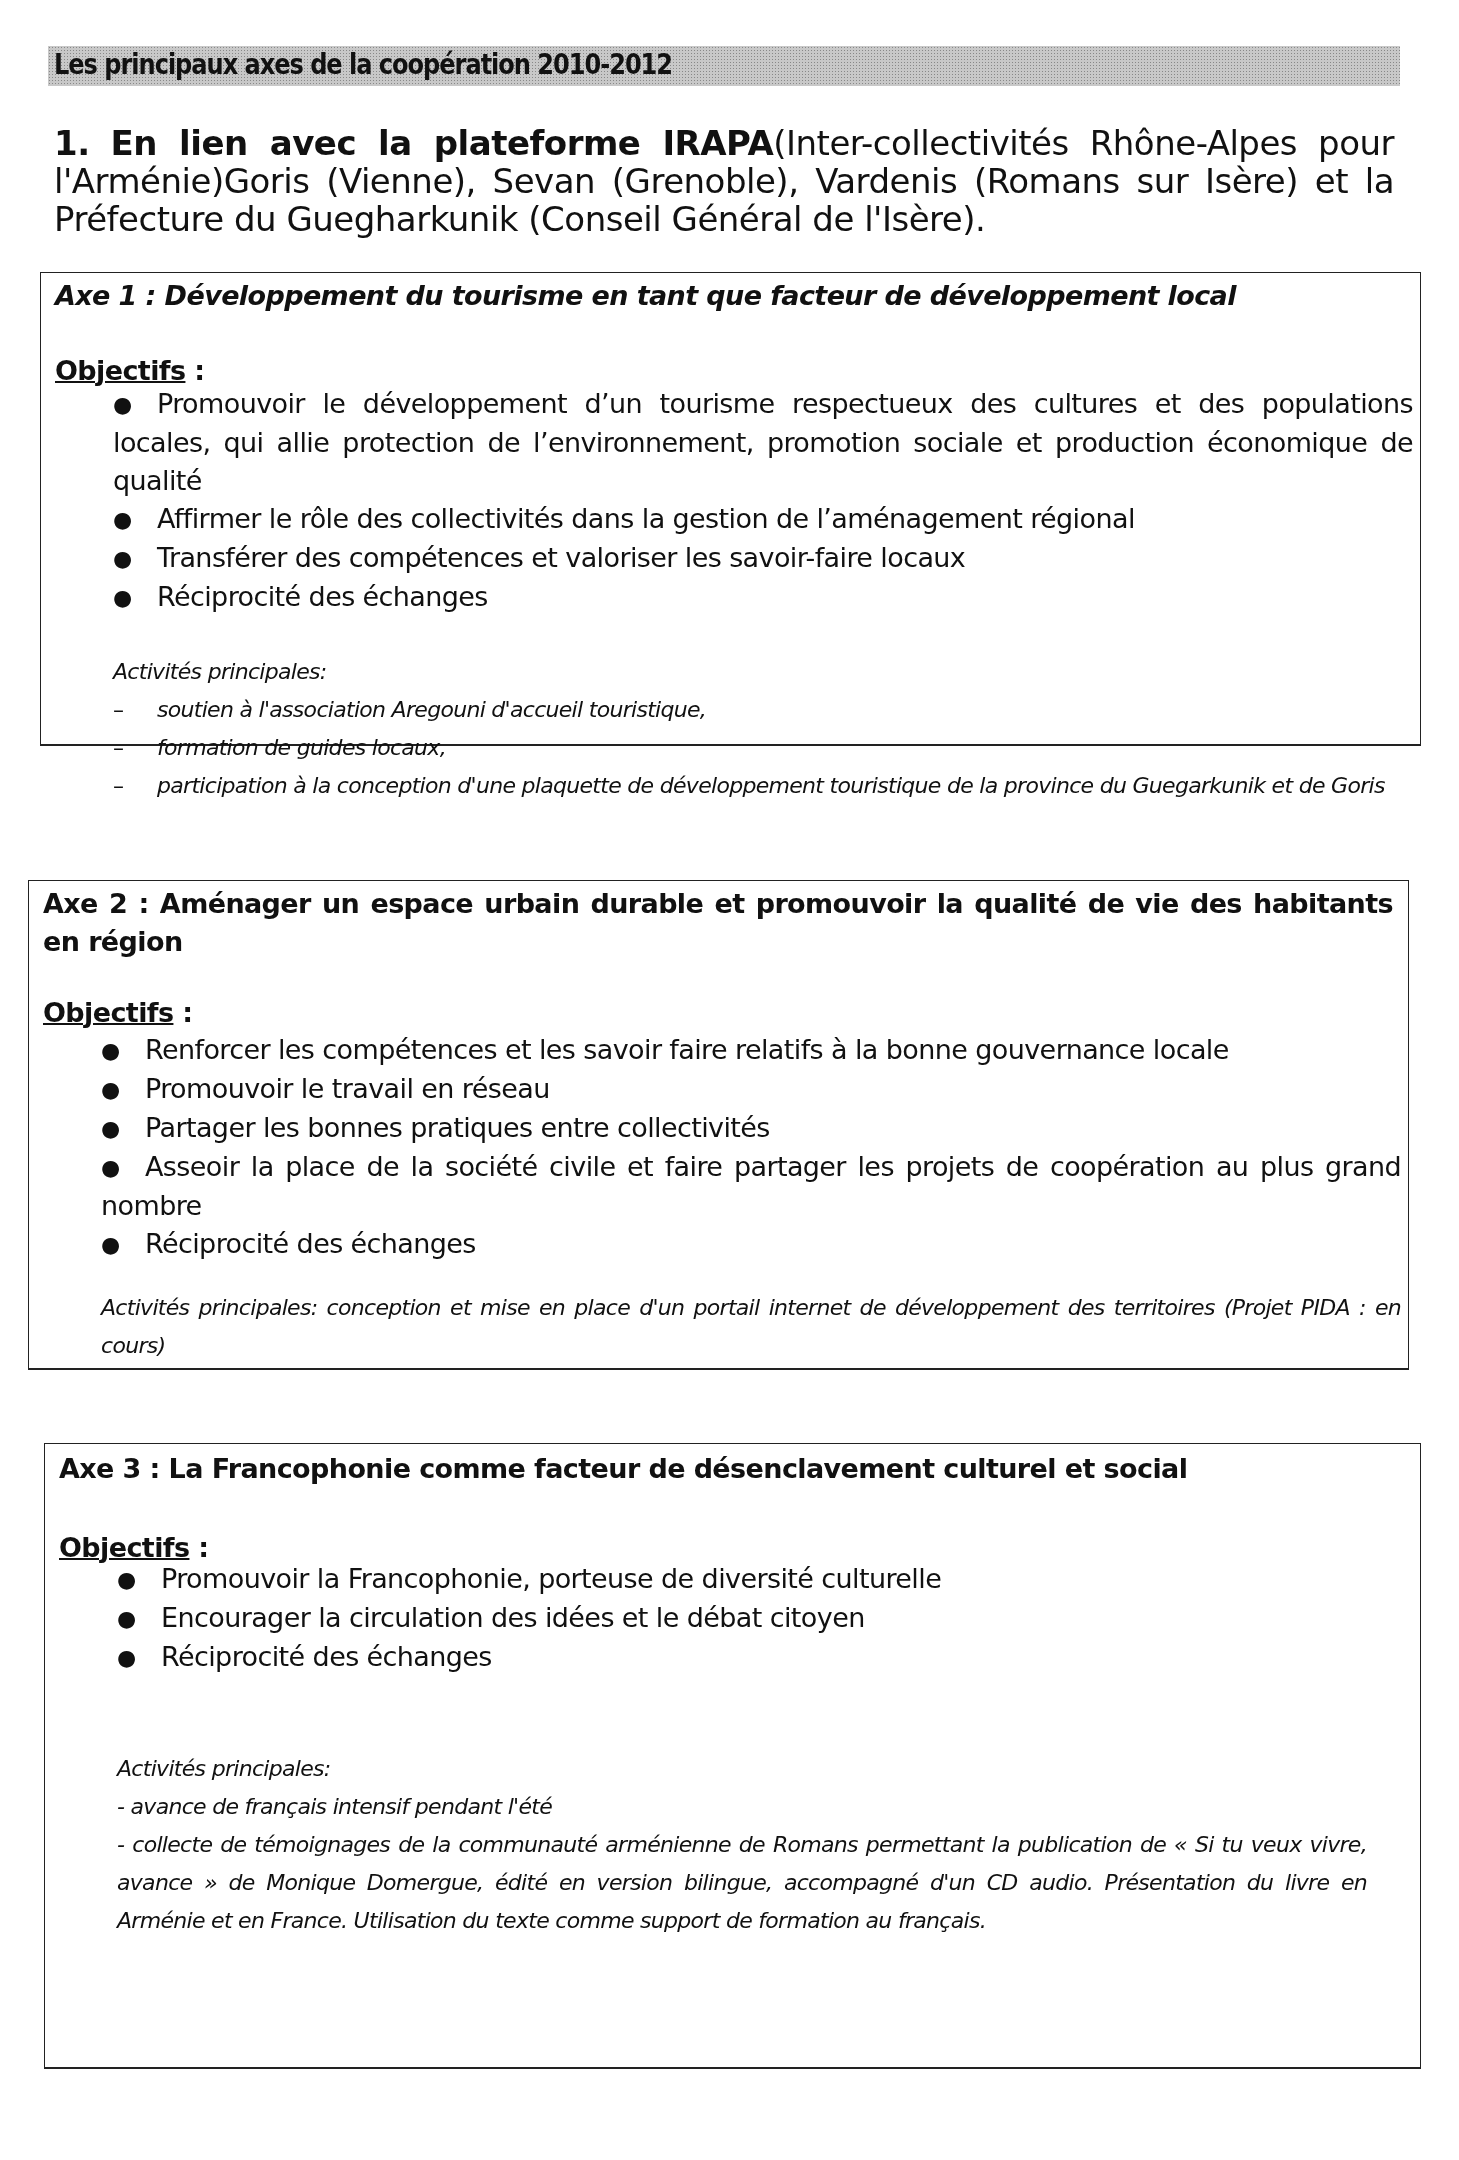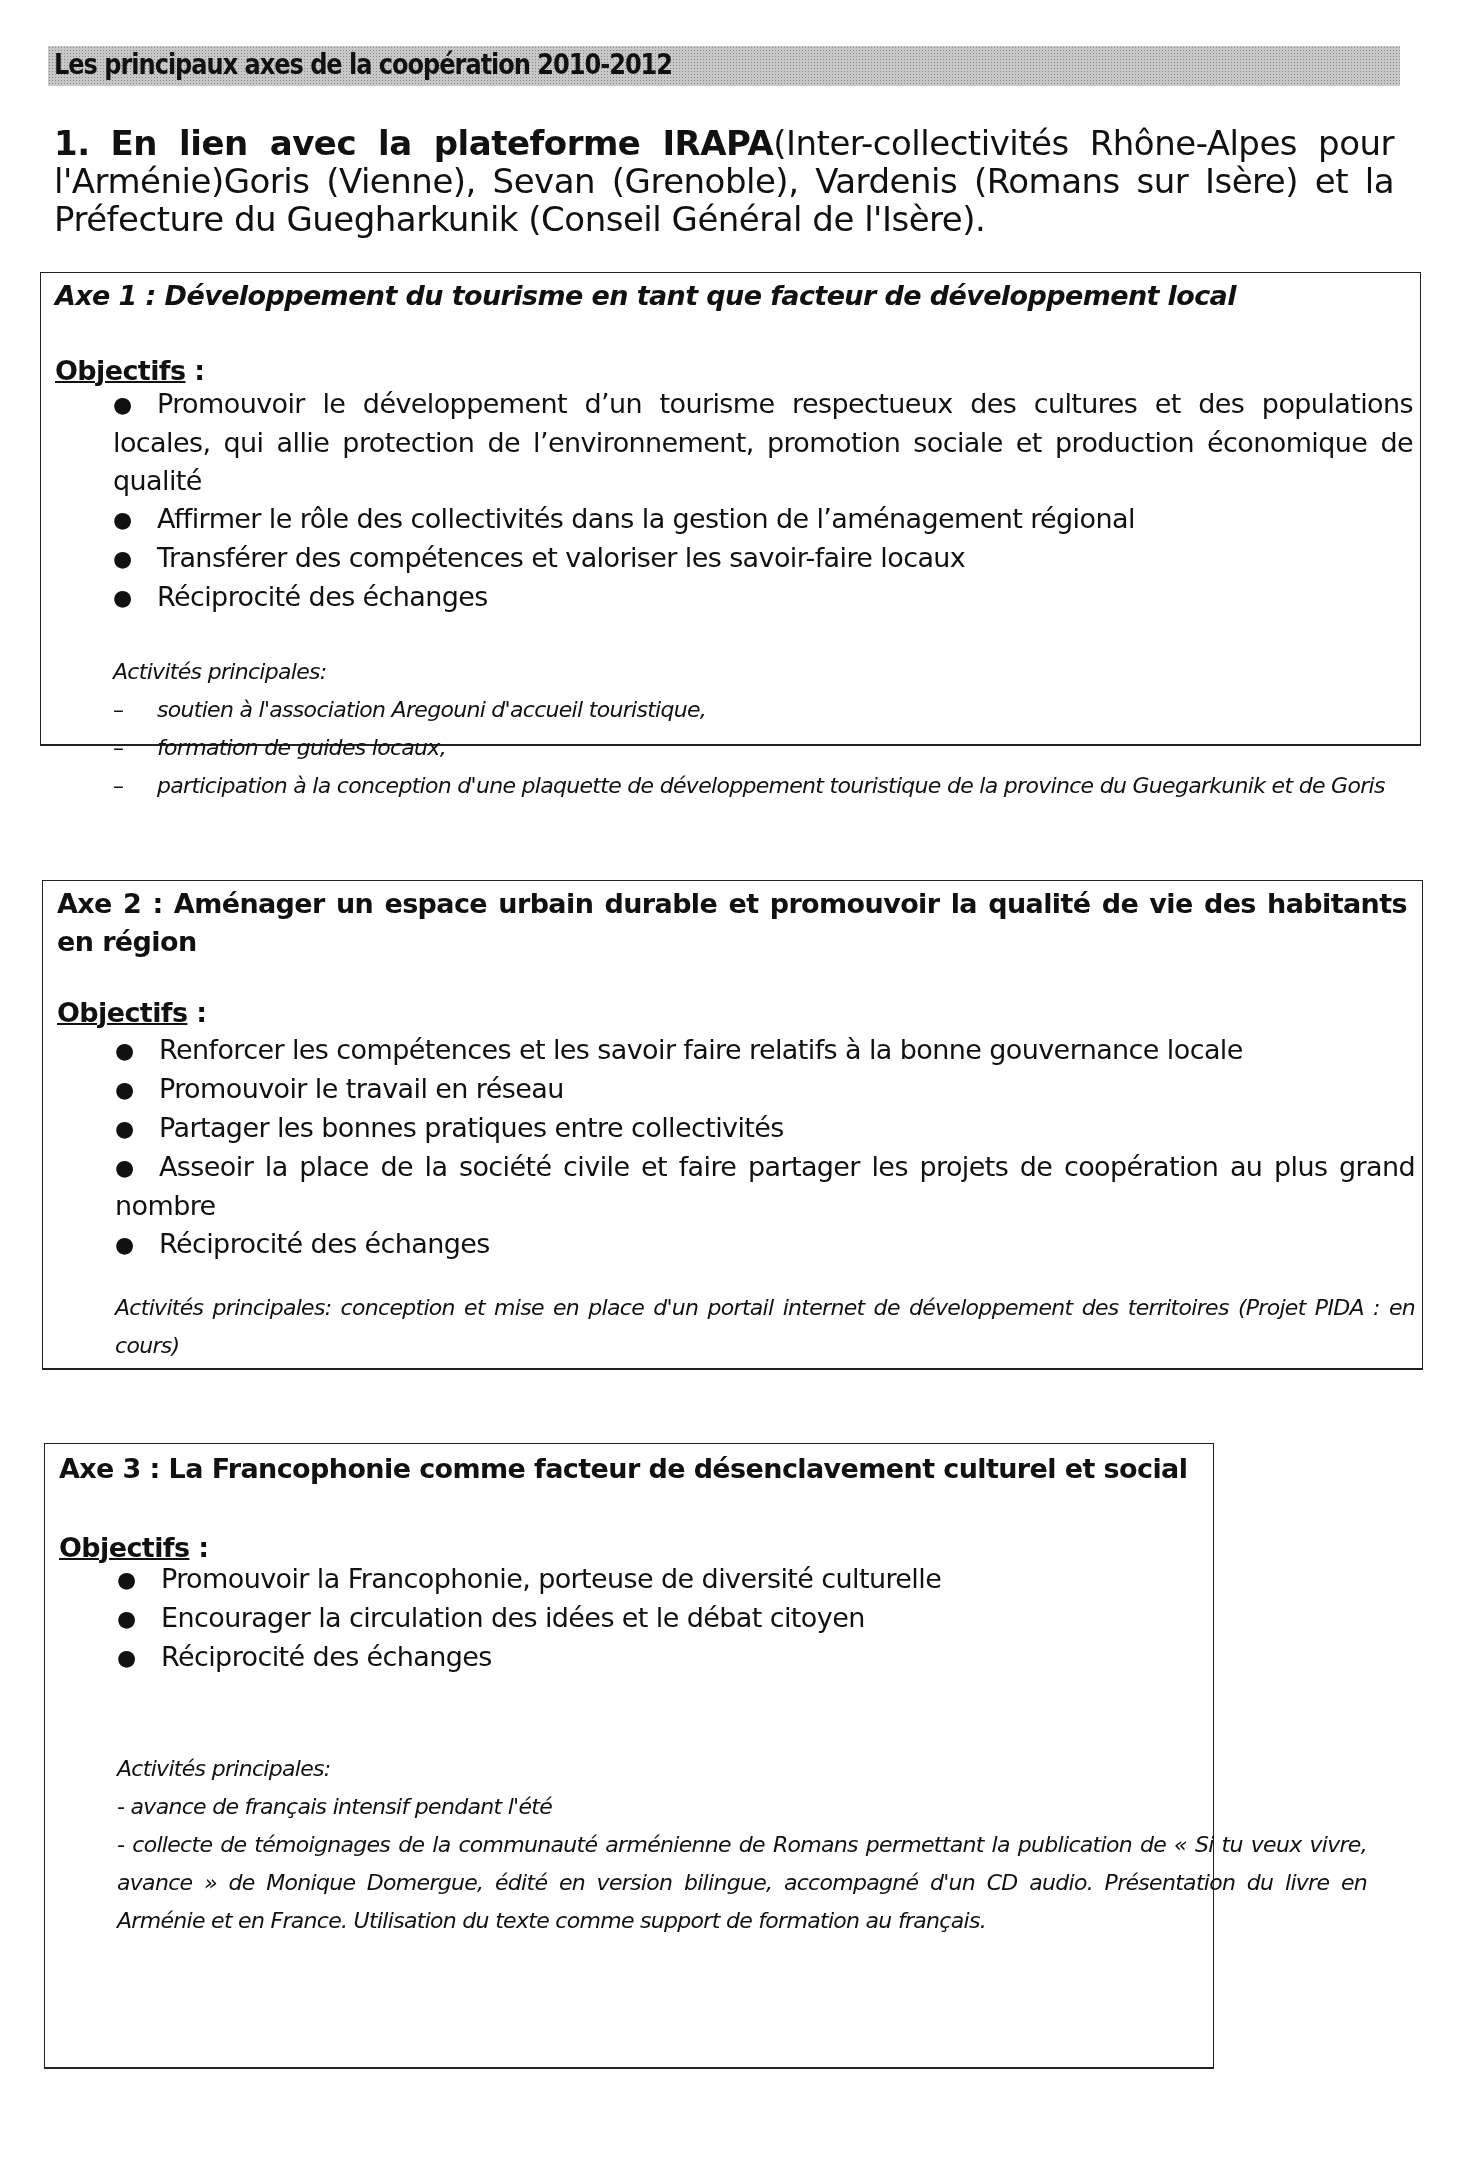--- a/index.html
+++ b/index.html
@@ -21,22 +21,22 @@
   .intro {
     position: absolute; left: 54px; top: 124px; width: 1340px; font-size: 34px;
     line-height: 38px; text-align: justify; letter-spacing: -0.5px;
   }
   .intro b { font-weight: bold; }
   .box {
     position: absolute; border: 1.5px solid #222; border-bottom-width: 2.5px;
     box-sizing: border-box;
   }
   #box1 { left: 40px; top: 272px; width: 1381px; height: 474px; }
-  #box2 { left: 42px; top: 880px; width: 1381px; height: 490px; }
-  #box3 { left: 44px; top: 1443px; width: 1170px; height: 626px; }
+  #box2 { left: 28px; top: 880px; width: 1381px; height: 490px; }
+  #box3 { left: 44px; top: 1443px; width: 1377px; height: 626px; }
   .axe-title {
     position: absolute; left: 14px; font-size: 27px; font-weight: bold; line-height: 38px;
     letter-spacing: -0.6px; text-align: justify;
   }
   .axe-title.italic { font-style: italic; }
   .objectifs {
     position: absolute; left: 14px; font-size: 27px; font-weight: bold; letter-spacing: -0.6px;
   }
   .objectifs u { text-decoration: underline; text-decoration-thickness: 2px; }
   .bullets {

